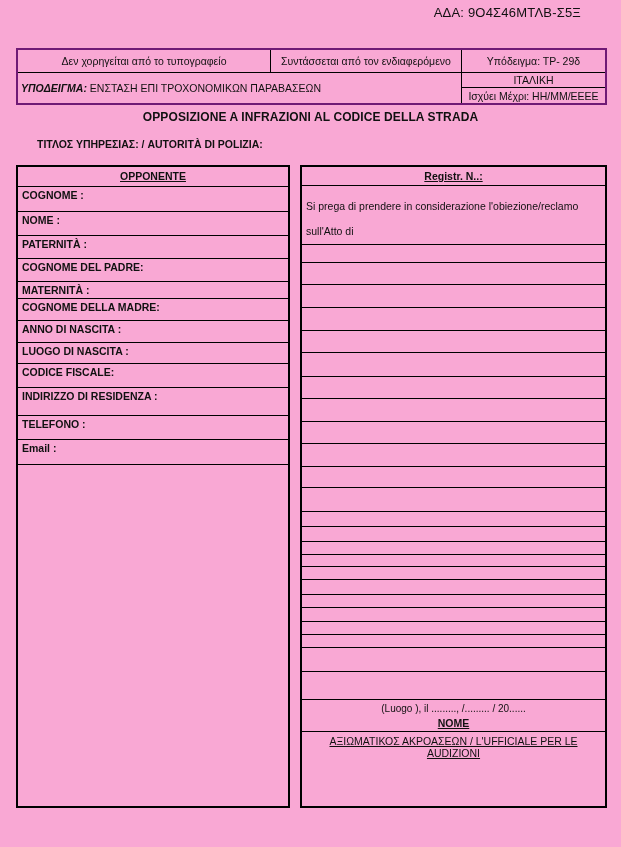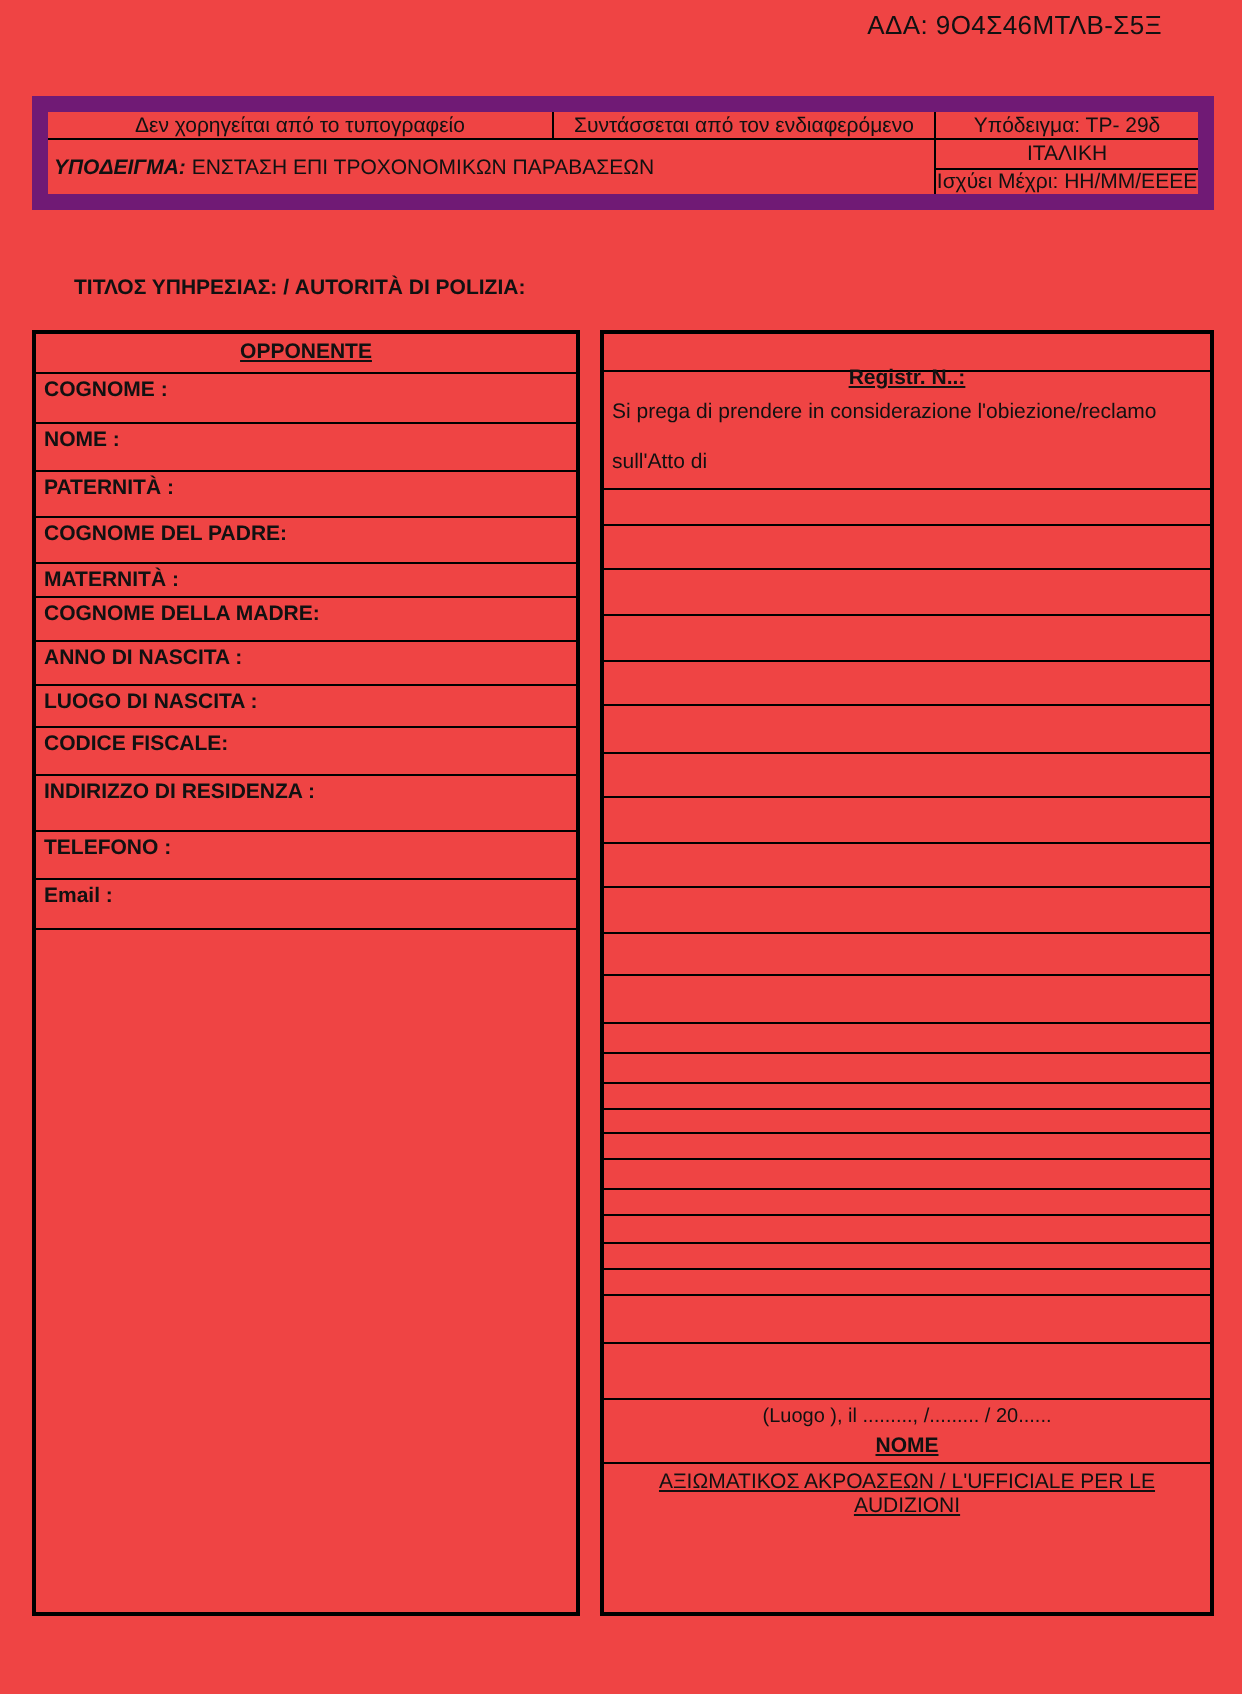--- a/index.html
+++ b/index.html
@@ -1,41 +1,41 @@
 <!DOCTYPE html>
 <html><head>
 <meta charset="utf-8">
 <style>
   html, body { margin: 0; padding: 0; background: #fff; }
   .page {
     position: relative;
     width: 621px;
     height: 847px;
-    background: #ef4444;
+    background: #f9a8d4;
     font-family: "Liberation Sans", sans-serif;
     color: #111;
     overflow: hidden;
   }
   .ada {
     position: absolute;
     top: 5px;
     left: 0;
     width: 581px;
     text-align: right;
     font-size: 13px;
     letter-spacing: 0.2px;
   }
   
   .header-table {
     position: absolute;
     left: 16px;
     top: 48px;
     width: 591px;
     height: 57px;
-    border: 8px solid #701a75;
+    border: 2px solid #701a75;
     box-sizing: border-box;
     display: flex;
     flex-direction: column;
     font-size: 10.5px;
   }
   .ht-row1 { display: flex; height: 23px; border-bottom: 1px solid #000; box-sizing: border-box; }
   .ht-c1 { width: 253px; border-right: 1px solid #000; box-sizing: border-box;
            display: flex; align-items: center; justify-content: center; text-align: center; }
   .ht-c2 { width: 191px; border-right: 1px solid #000; box-sizing: border-box;
            display: flex; align-items: center; justify-content: center; text-align: center; }
@@ -74,21 +74,21 @@
   }
   .lt-empty { flex: 1; }
   
   .right-table {
     position: absolute; left: 300px; top: 165px; width: 307px; height: 643px;
     border: 2px solid #000; box-sizing: border-box;
     display: flex; flex-direction: column; font-size: 10.5px;
   }
   .rt-header {
     height: 19px; border-bottom: 1px solid #000; box-sizing: border-box;
-    text-align: center; font-weight: bold; padding-top: 16px;
+    text-align: center; font-weight: bold; padding-top: 3px;
   }
   .rt-header span { text-decoration: underline; }
   .rt-message {
     height: 59px; border-bottom: 1px solid #000; box-sizing: border-box;
     padding: 8px 4px 0 4px; line-height: 25px;
   }
   .rrow { border-bottom: 1px solid #000; box-sizing: border-box; }
   .rt-luogo {
     height: 32px; border-bottom: 1px solid #000; box-sizing: border-box;
     text-align: center; font-size: 10px; padding-top: 2px; line-height: 14px;
@@ -112,20 +112,21 @@
     </div>
     <div class="ht-row2">
       <div class="ht-model"><span class="b">ΥΠΟΔΕΙΓΜΑ:</span><span> ΕΝΣΤΑΣΗ ΕΠΙ ΤΡΟΧΟΝΟΜΙΚΩΝ ΠΑΡΑΒΑΣΕΩΝ</span></div>
       <div class="ht-row2-right">
         <div class="ht-lang">ΙΤΑΛΙΚΗ</div>
         <div class="ht-valid">Ισχύει Μέχρι: ΗΗ/ΜΜ/ΕΕΕΕ</div>
       </div>
     </div>
   </div>
 
+  <div class="doc-title">OPPOSIZIONE A INFRAZIONI AL CODICE DELLA STRADA</div>
   <div class="authority">ΤΙΤΛΟΣ ΥΠΗΡΕΣΙΑΣ: / AUTORITÀ DI POLIZIA:</div>
 
   <div class="left-table">
     <div class="lt-header"><span>OPPONENTE</span></div>
     <div class="lt-row" style="height:25px">COGNOME :</div>
     <div class="lt-row" style="height:24px">NOME :</div>
     <div class="lt-row" style="height:23px">PATERNITÀ :</div>
     <div class="lt-row" style="height:23px">COGNOME DEL PADRE:</div>
     <div class="lt-row" style="height:17px">MATERNITÀ :</div>
     <div class="lt-row" style="height:22px">COGNOME DELLA MADRE:</div>

